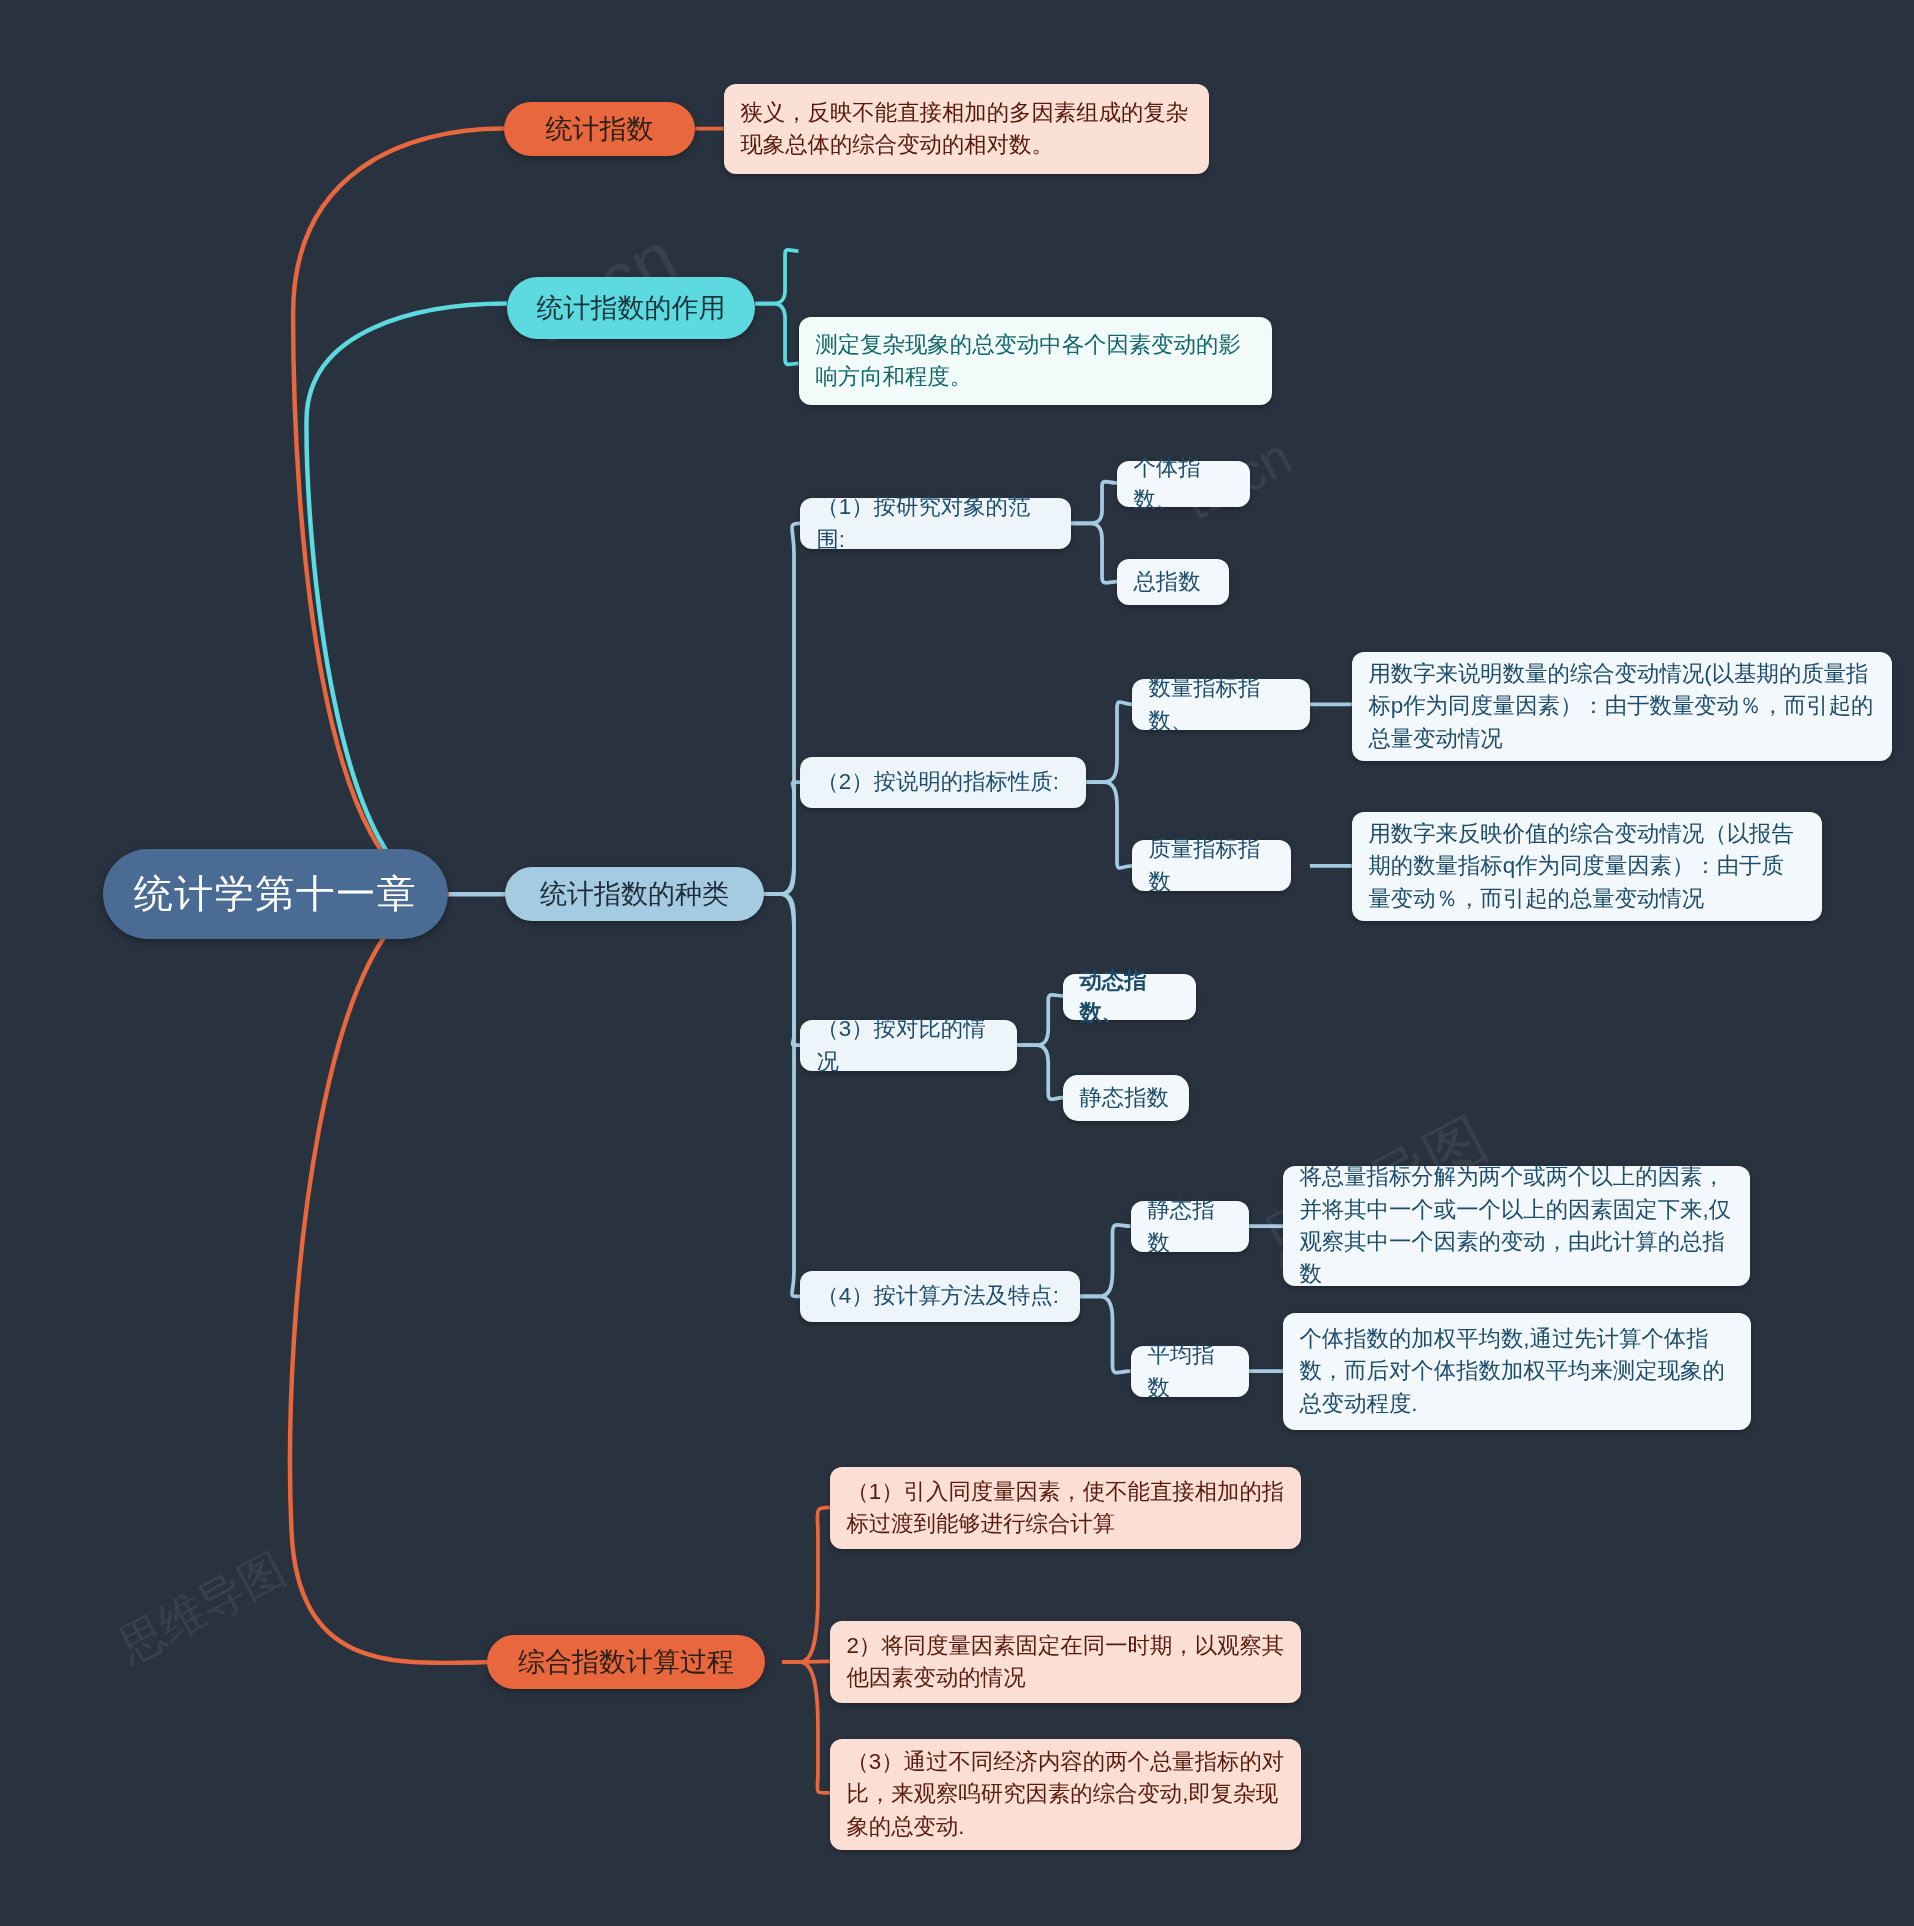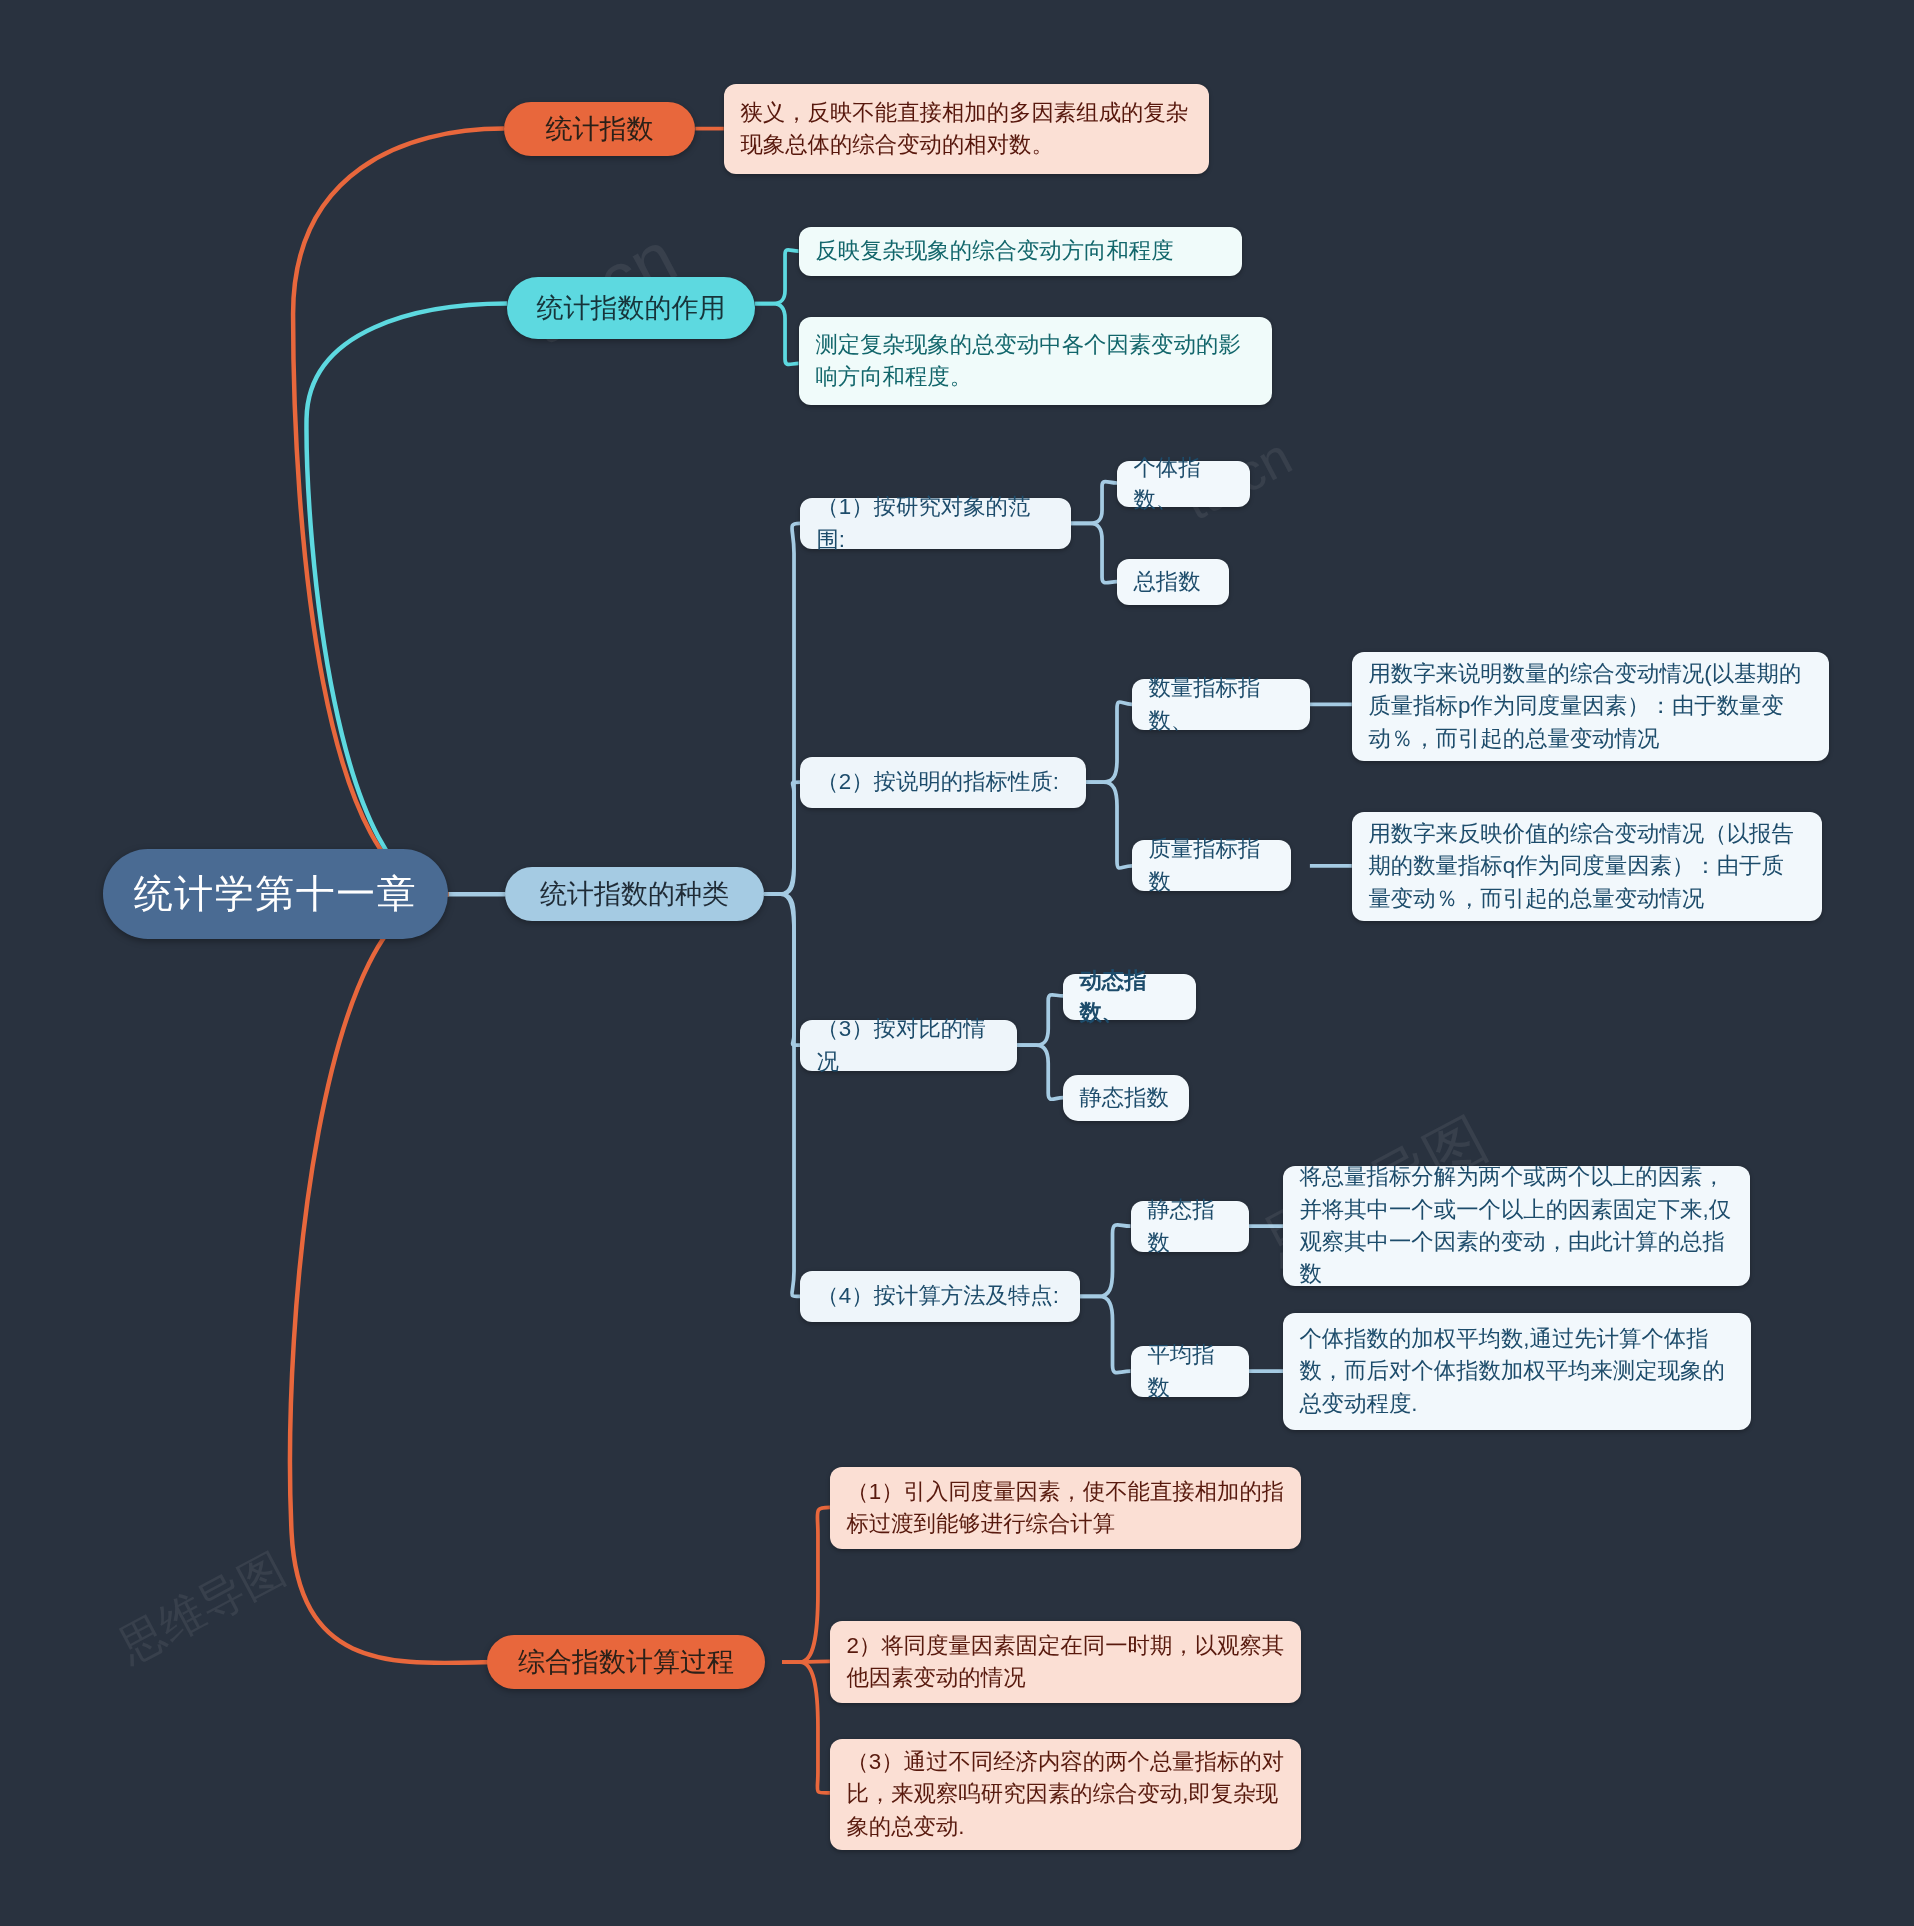--- a/index.html
+++ b/index.html
@@ -99,23 +99,20 @@
   <div class="node pill orange" style="left:504px;top:102px;width:191px;height:54px;">
     <span class="txt" style="text-align:center;">统计指数</span>
   </div>
   <div class="node box peachtxt" style="left:724px;top:84px;width:485px;height:90px;">
     <span class="txt">狭义，反映不能直接相加的多因素组成的复杂现象总体的综合变动的相对数。</span>
   </div>
 
   <div class="node pill cyan" style="left:507px;top:277px;width:248px;height:62px;">
     <span class="txt" style="text-align:center;">统计指数的作用</span>
   </div>
-  <div class="node box mint center" style="left:799px;top:227px;width:443px;height:49px;">
-    <span class="txt">反映复杂现象的综合变动方向和程度</span>
-  </div>
   <div class="node box mint" style="left:799px;top:317px;width:473px;height:88px;">
     <span class="txt">测定复杂现象的总变动中各个因素变动的影响方向和程度。</span>
   </div>
 
   <div class="node pill blue" style="left:505px;top:867px;width:259px;height:54px;">
     <span class="txt" style="text-align:center;">统计指数的种类</span>
   </div>
 
   <div class="node box blue center" style="left:800px;top:498px;width:271px;height:51px;">
     <span class="txt">（1）按研究对象的范围:</span>
@@ -126,21 +123,21 @@
   <div class="node box blue2 center" style="left:1117px;top:559px;width:112px;height:46px;">
     <span class="txt">总指数</span>
   </div>
 
   <div class="node box blue center" style="left:800px;top:757px;width:286px;height:51px;">
     <span class="txt">（2）按说明的指标性质:</span>
   </div>
   <div class="node box blue2 center" style="left:1132px;top:679px;width:178px;height:51px;">
     <span class="txt">数量指标指数、</span>
   </div>
-  <div class="node box blue2" style="left:1352px;top:652px;width:477px;height:109px;">
+  <div class="node box blue2" style="left:1352px;top:652px;width:540px;height:109px;">
     <span class="txt">用数字来说明数量的综合变动情况(以基期的质量指标p作为同度量因素）：由于数量变动％，而引起的总量变动情况</span>
   </div>
   <div class="node box blue2 center" style="left:1132px;top:840px;width:159px;height:51px;">
     <span class="txt">质量指标指数</span>
   </div>
   <div class="node box blue2" style="left:1352px;top:812px;width:470px;height:109px;">
     <span class="txt">用数字来反映价值的综合变动情况（以报告期的数量指标q作为同度量因素）：由于质量变动％，而引起的总量变动情况</span>
   </div>
 
   <div class="node box blue center" style="left:800px;top:1020px;width:217px;height:51px;">

